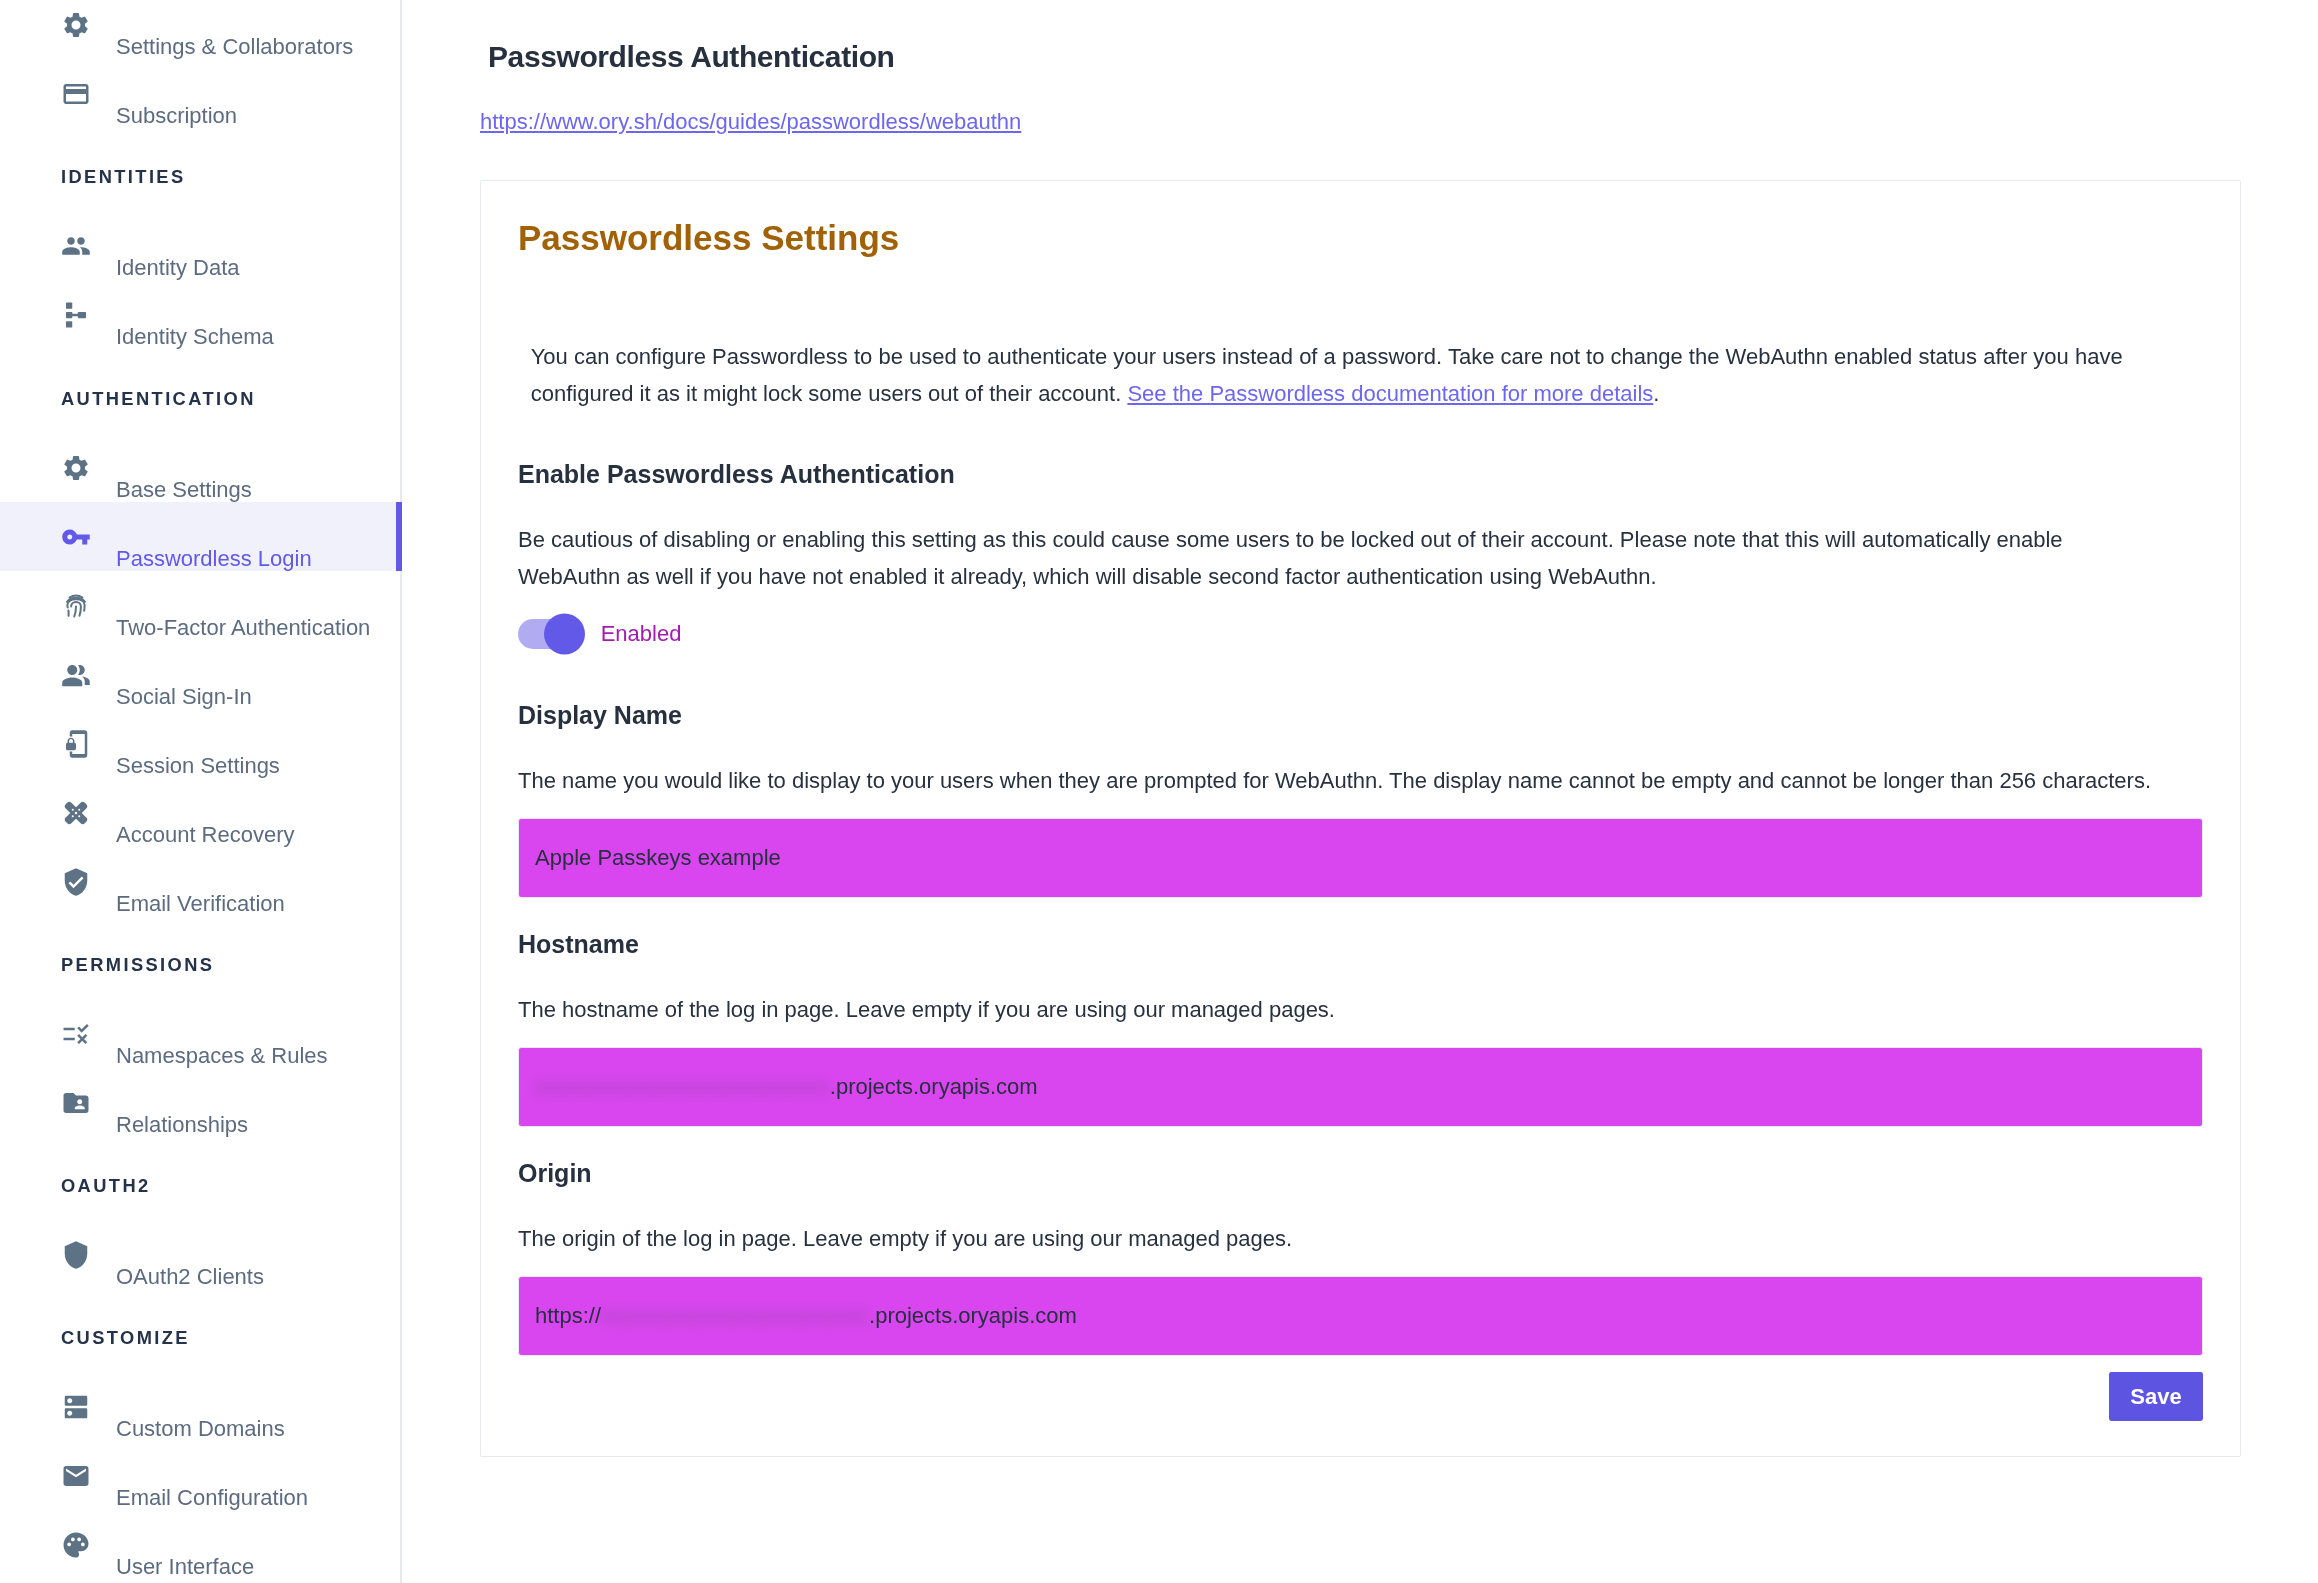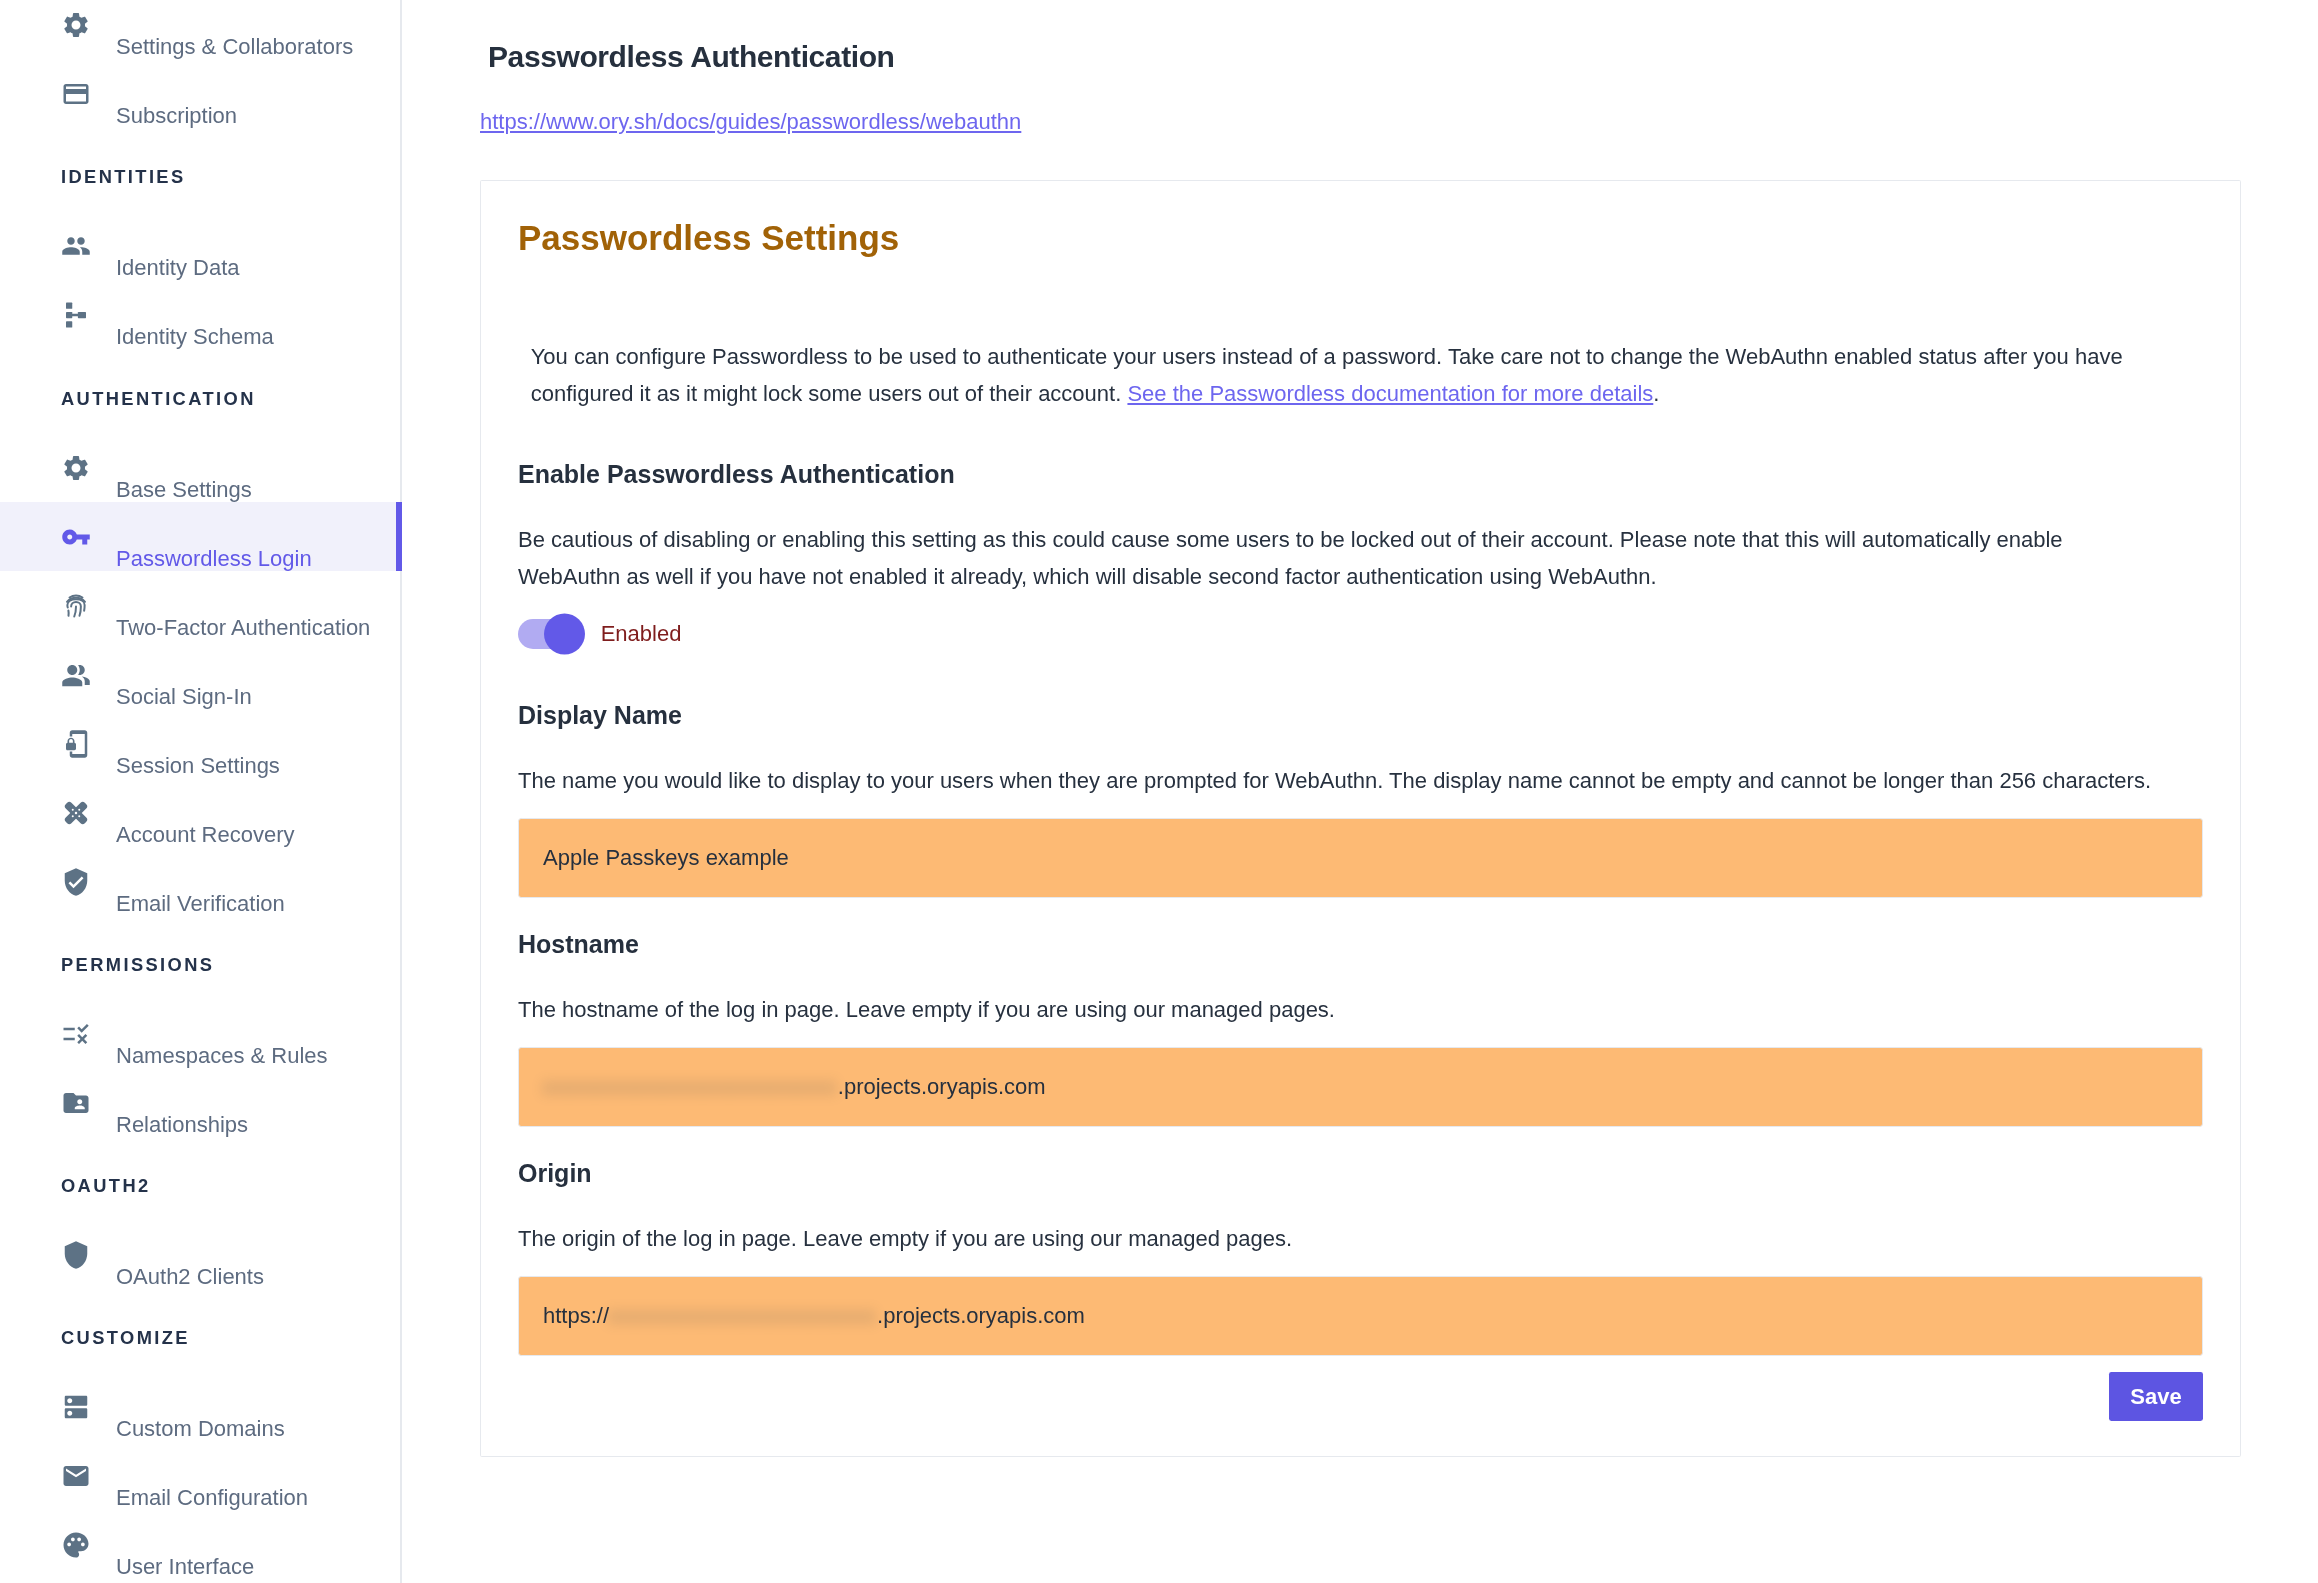--- a/index.html
+++ b/index.html
@@ -36,35 +36,35 @@
   .docs-link { font-size:22px; color:var(--link,#6d66ef); text-decoration:underline; cursor:pointer; }
   .card { margin-top:45px; border:1.6px solid var(--border,#e6e9ee); background:#fff; padding:37px 37px 35px 37px; border-radius:1.6px; }
   .card-title { margin:0; font-size:35px; font-weight:700; color:#a16207; }
   .intro { margin:80px 0 0 12.7px; font-size:22px; line-height:37px; color:#27313f; max-width:1646px; }
   .intro a { color:var(--link,#6d66ef); text-decoration:underline; cursor:pointer; }
   .section-title { margin-top:48px; font-size:25px; font-weight:700; color:#26303e; }
   .section-title.after-toggle { margin-top:52px; }
   .section-title.after-input { margin-top:32px; }
   .section-desc { margin-top:32px; font-size:22px; line-height:37px; color:#27313f; max-width:1646px; }
   .text-input {
-    margin-top:19px; width:100%; height:80px; background:#fdba74;
+    margin-top:19px; width:100%; height:80px; background:#d946ef;
     border:1.6px solid var(--border,#e6e9ee); border-radius:3.2px;
-    display:flex; align-items:center; padding:0 24px;
+    display:flex; align-items:center; padding:0 16px;
     font-size:22px; color:#26303e; font-family:inherit;
   }
   input.text-input { display:block; line-height:76px; }
   .redacted {
     filter:blur(6.4px); opacity:.5; color:#3c4656; letter-spacing:2.4px;
     user-select:none; white-space:pre;
   }
   
   .toggle-row { margin-top:24px; display:flex; align-items:center; }
   .toggle { position:relative; width:62px; height:30px; border-radius:15px; background:var(--accent-track,#b1abf2); cursor:pointer; flex:0 0 62px; }
   .toggle-knob { position:absolute; top:50%; transform:translateY(-50%); right:-4.8px; width:41px; height:41px; border-radius:50%; background:var(--accent,#6259e8); }
-  .toggle-label { margin-left:20.7px; font-size:22px; color:#7f1d1d; }
+  .toggle-label { margin-left:20.7px; font-size:22px; color:#a21caf; }
   
   .save-row { display:flex; justify-content:flex-end; margin-top:16px; }
   .save-btn {
     width:94px; height:49px; background:var(--save-button-bg,#5d55e2); color:#ffffff;
     font-size:22px; font-weight:700; border:none; border-radius:2.4px; cursor:pointer;
     font-family:inherit;
   }
 </style>
 </head>
 <body>

